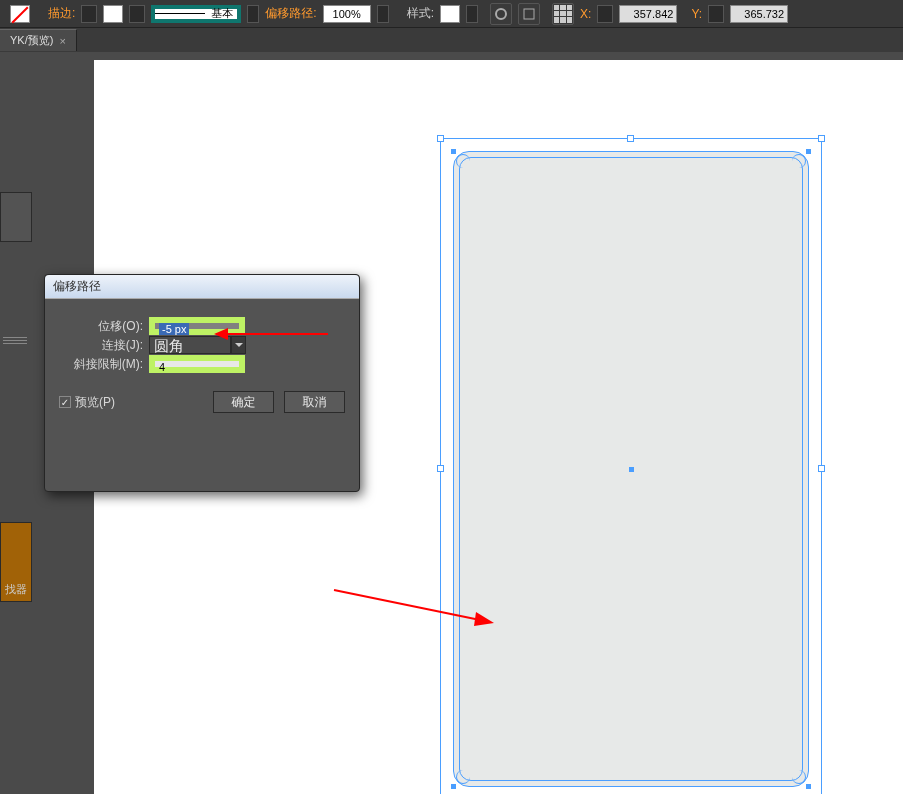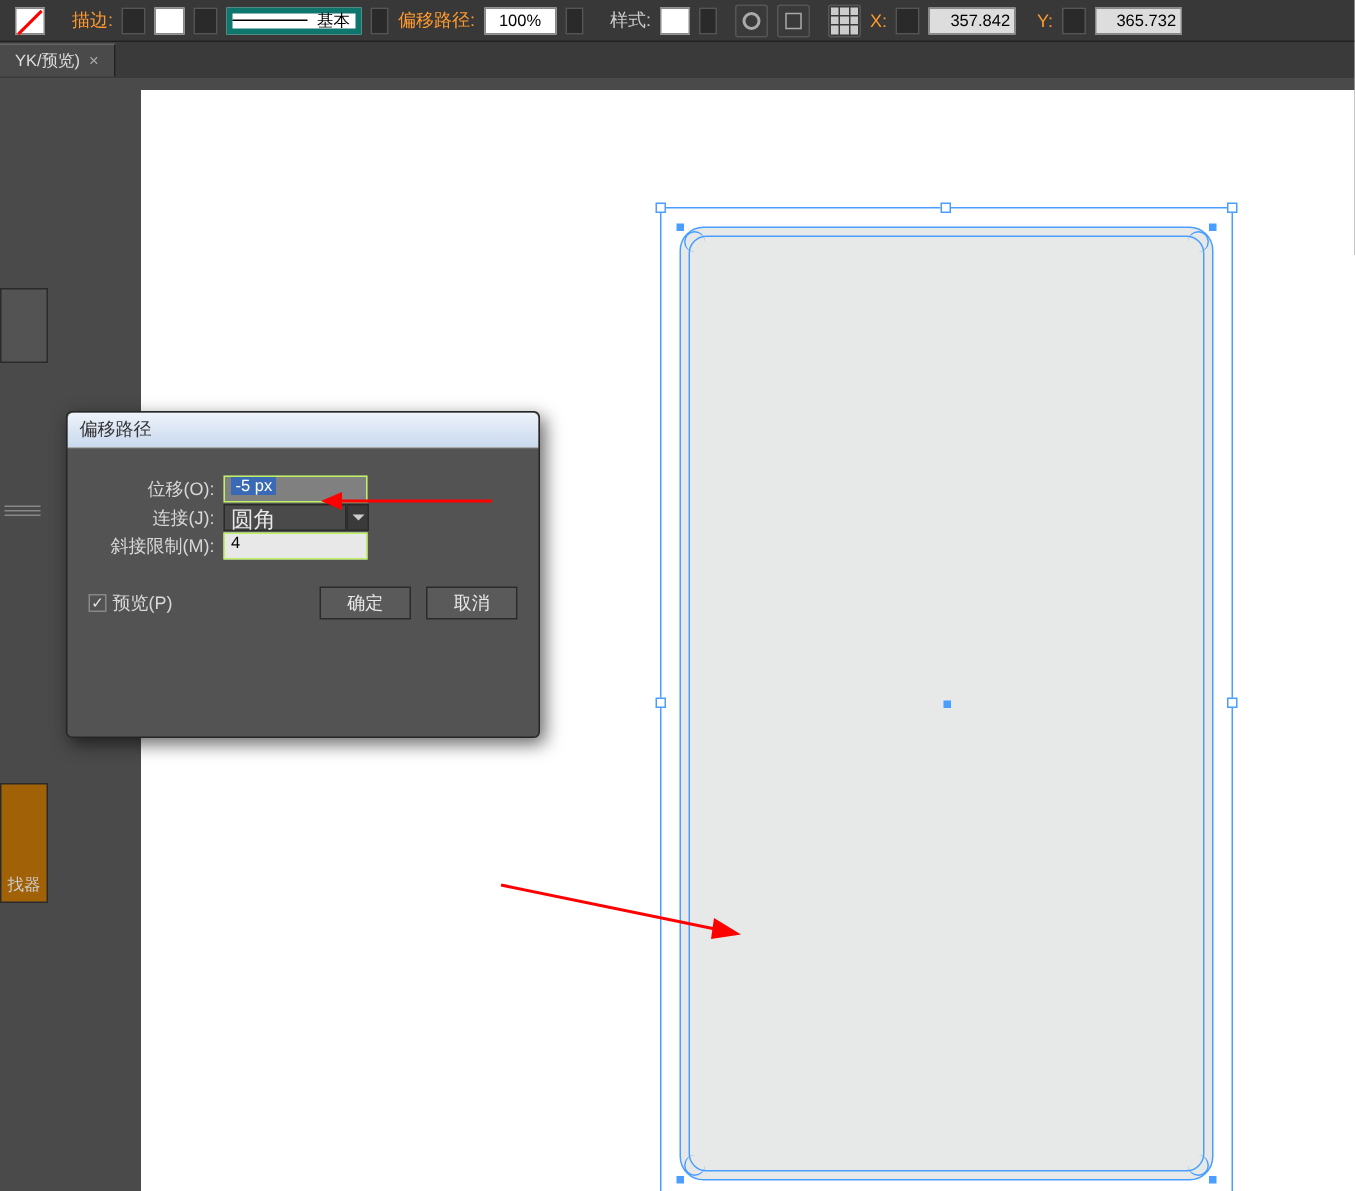--- a/index.html
+++ b/index.html
@@ -55,21 +55,21 @@
 .cornerarc.tr{right:2px;top:2px;border-left:none;border-bottom:none}
 .cornerarc.bl{left:2px;bottom:2px;border-right:none;border-top:none}
 .cornerarc.br{right:2px;bottom:2px;border-left:none;border-top:none}
 
 
 .dialog { position: absolute; left: 44px; top: 222px; width: 316px; height: 218px; background: #535353; border: 1px solid #262626; border-radius: 4px; box-shadow: 3px 4px 12px rgba(0,0,0,.6); }
 .dialog .titlebar { height: 24px; background: linear-gradient(#eef3fa,#c9d9ee); border-bottom: 1px solid #aaa; border-radius: 4px 4px 0 0; padding-left: 8px; font-size: 12px; color: #333; display: flex; align-items: center; }
 .dialog .body { padding: 18px 14px 10px 14px; color: #d8d8d8; font-size: 12px; }
 .row { display: flex; align-items: center; margin-bottom: 1px; }
 .row .rlabel { width: 84px; text-align: right; margin-right: 6px; }
-.txt { height: 18px; background: #e8e8e8; border: 1px solid #bef264; font-size: 11px; padding: 0 4px; color: #000; flex: 0 0 96px; }
+.txt { height: 18px; background: #e8e8e8; border: 6px solid #bef264; font-size: 11px; padding: 0 4px; color: #000; flex: 0 0 96px; }
 .txt.sel { background: #808080; color: #fff; }
 .txt.sel .selinner { background: #3a6ab5; color: #fff; padding: 0 3px; }
 .selectbox { height: 18px; background: #4a4a4a; border: 1px solid #2a2a2a; font-size: 15px; color: #e8e8e8; display: flex; align-items: flex-start; padding: 0 4px; flex: 0 0 82px; }
 .ddsm { width: 15px; height: 18px; background: #3a3a3a; border: 1px solid #2a2a2a; position: relative; }
 .ddsm::after{content:"";position:absolute;left:3px;top:6px;border:4px solid transparent;border-top-color:#ccc;}
 .chk { width: 12px; height: 12px; border: 1px solid #888; margin-right: 4px; display: inline-flex; align-items: center; justify-content: center; color: #e8e8e8; font-size: 10px; }
 .btn { width: 61px; height: 22px; background: #5a5a5a; border: 1px solid #2a2a2a; color: #e8e8e8; font-size: 12px; display: inline-flex; align-items: center; justify-content: center; margin-left: 10px; }
 
 
 .arrow { position: absolute; pointer-events: none; }

